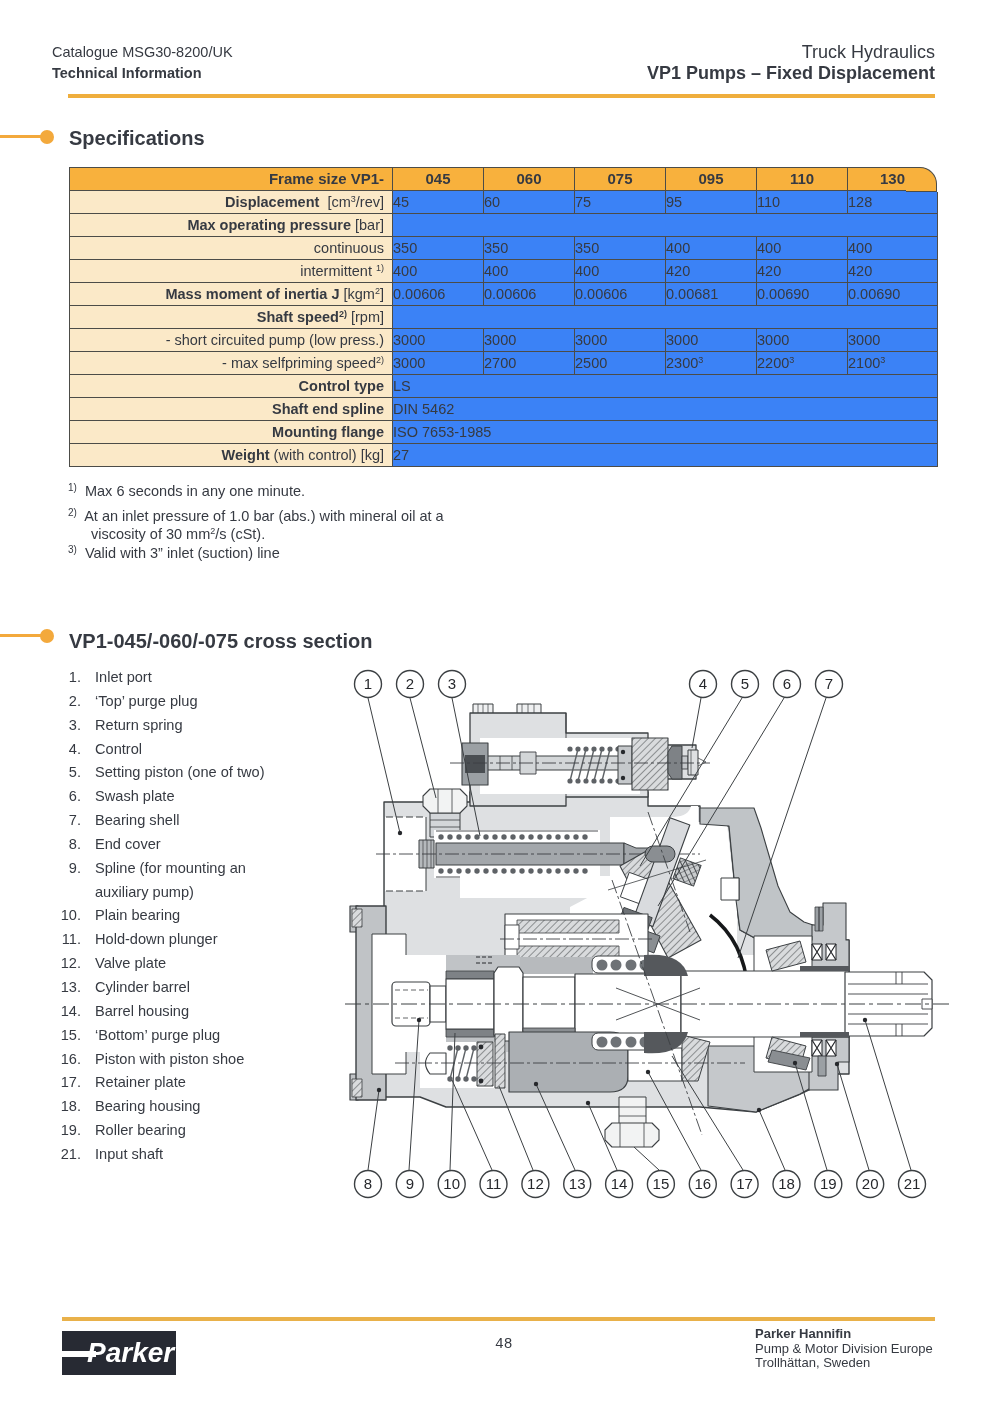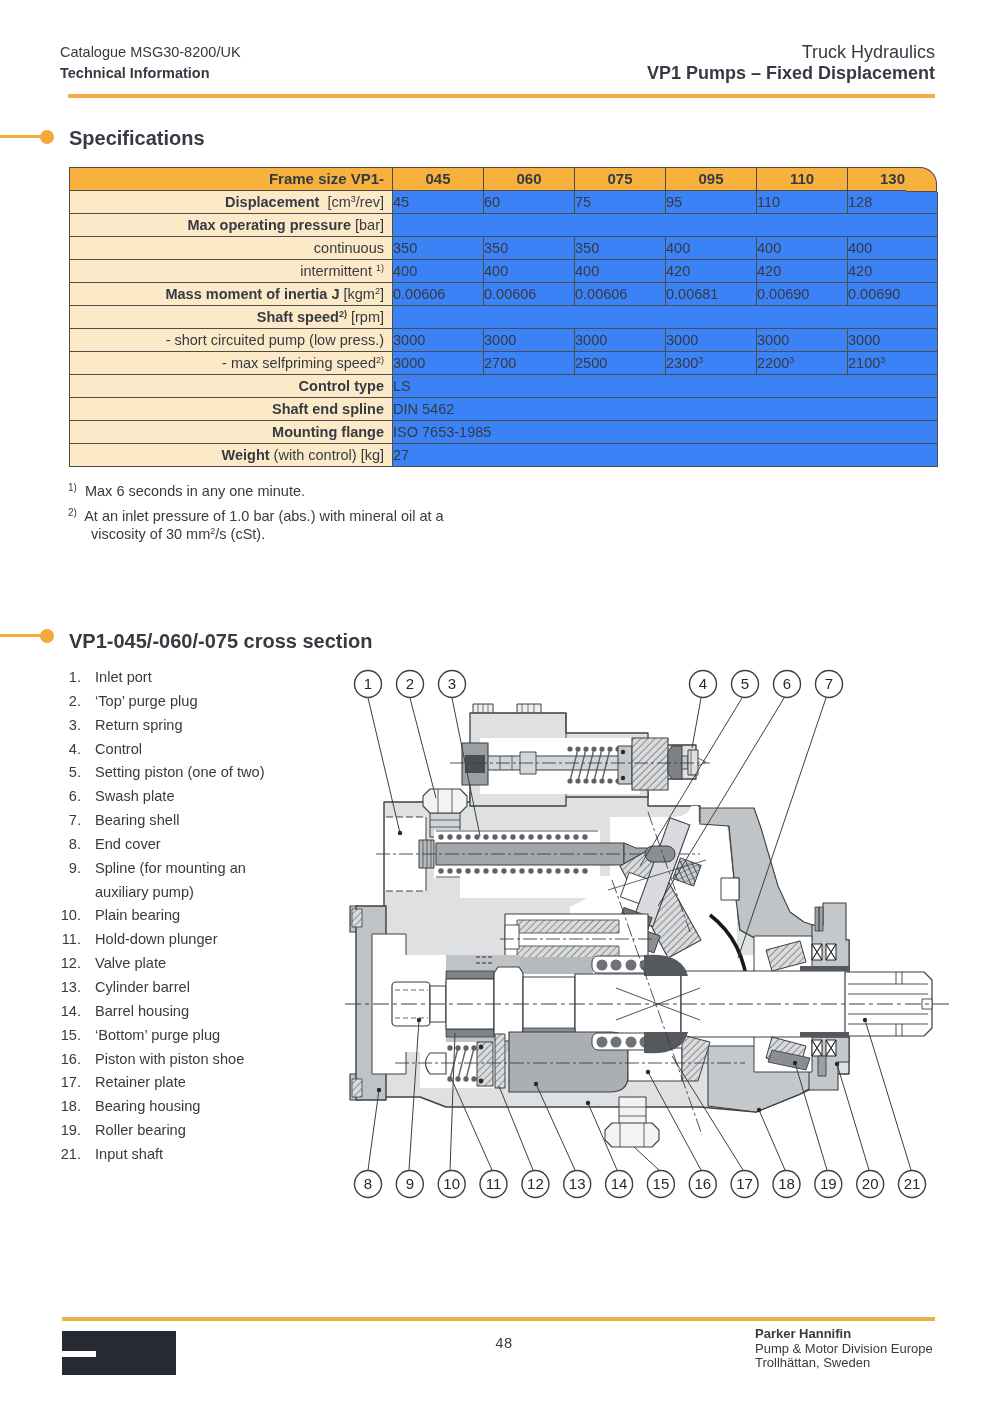--- a/index.html
+++ b/index.html
@@ -11,21 +11,21 @@
   td{border:1px solid #4c4c48;font-size:14.5px;padding:0;line-height:22px;height:22px;overflow:hidden;white-space:nowrap;}
   td.lab{background:#fbe9c8;text-align:right;padding-right:8px;}
   td.val{background:#3b82f6;text-align:left;}
   td.hd{background:#f8b13d;text-align:center;font-weight:bold;font-size:15px;}
   td.li{border:none;background:none;font-size:14.6px;line-height:23.85px;height:auto;vertical-align:top;white-space:normal;}
   td.li.n{text-align:right;padding-right:14px;}
 </style>
 </head>
 <body>
 
-<div class="abs" style="left:60px;top:42px;font-size:14.5px;line-height:21px;">Catalogue MSG30-8200/UK<br><span class="b">Technical Information</span></div>
+<div class="abs" style="left:52px;top:42px;font-size:14.5px;line-height:21px;">Catalogue MSG30-8200/UK<br><span class="b">Technical Information</span></div>
 <div class="abs" style="left:435px;top:42px;width:500px;font-size:18px;line-height:21px;text-align:right;">Truck Hydraulics<br><span class="b">VP1 Pumps – Fixed Displacement</span></div>
 <div class="abs" style="left:68px;top:94px;width:867px;height:4px;background:#efae3d;"></div>
 
 <div class="abs" style="left:0px;top:135px;width:42px;height:3px;background:#f3a93c;"></div>
 <div class="abs" style="left:40px;top:130px;width:14px;height:14px;border-radius:50%;background:#f3a93c;"></div>
 <div class="abs" style="left:69px;top:127px;font-size:20px;font-weight:bold;">Specifications</div>
 
 <div class="abs" style="left:69px;top:167px;">
 <table style="width:868px;">
 <colgroup>
@@ -128,20 +128,21 @@
 </tbody>
     </table>
 </div>
 
 <div class="abs" style="left:908px;top:165px;width:32px;height:27px;background:#ffffff;"></div>
 <div class="abs" style="left:906px;top:167px;width:31px;height:25px;background:#f8b13d;border-top:1px solid #4c4c48;border-right:1px solid #4c4c48;border-bottom:1px solid #4c4c48;border-top-right-radius:17px;box-sizing:border-box;"></div>
 
 <div class="abs" style="left:68px;top:482px;font-size:14.5px;line-height:18px;">
 <div><sup style="font-size:10px;">1)</sup>&nbsp; Max 6 seconds in any one minute.</div>
 <div style="margin-top:7px;"><sup style="font-size:10px;">2)</sup>&nbsp; At an inlet pressure of 1.0 bar (abs.) with mineral oil at a<br><span style="margin-left:23px;margin-top:40px;">viscosity of 30 mm<sup>2</sup>/s (cSt).</span></div>
+<div style="margin-top:1px;"><sup style="font-size:10px;">3)</sup>&nbsp; Valid with 3” inlet (suction) line</div>
 </div>
 
 <div class="abs" style="left:0px;top:634px;width:42px;height:3px;background:#f3a93c;"></div>
 <div class="abs" style="left:40px;top:629px;width:14px;height:14px;border-radius:50%;background:#f3a93c;"></div>
 <div class="abs" style="left:69px;top:630px;font-size:20px;font-weight:bold;">VP1-045/-060/-075 cross section</div>
 
 <div class="abs" style="left:0px;top:666px;font-size:14.6px;line-height:23.85px;">
 <table style="border-collapse:collapse;table-layout:fixed;">
 <colgroup>
         <col style="width:95px">
@@ -584,13 +585,13 @@
         <text x="912" y="1189">21</text>
 </g>
 </g>
 </svg>
 
 <div class="abs" style="left:62px;top:1317px;width:873px;height:4px;background:#e9b14a;"></div>
 <div class="abs" style="left:495px;top:1336px;font-size:14.5px;font-family:Liberation Mono, monospace;">48</div>
 <div class="abs" style="left:755px;top:1327px;font-size:13px;line-height:14.5px;"><span class="b">Parker Hannifin</span><br>Pump &amp; Motor Division Europe<br>Trollhättan, Sweden</div>
 <div class="abs" style="left:62px;top:1331px;width:114px;height:44px;background:#272a33;"></div>
 <div class="abs" style="left:62px;top:1351px;width:34px;height:6px;background:#ffffff;"></div>
-<div class="abs" style="left:87px;top:1286px;color:#ffffff;font-size:28px;font-weight:bold;font-style:italic;">Parker</div>
+<div class="abs" style="left:87px;top:1337px;color:#ffffff;font-size:28px;font-weight:bold;font-style:italic;">Parker</div>
 
 </body></html>

